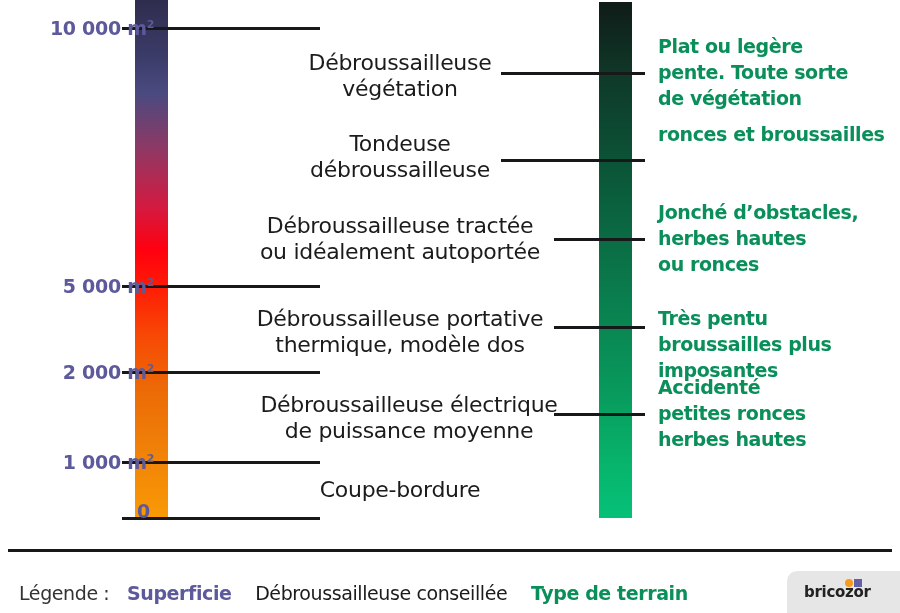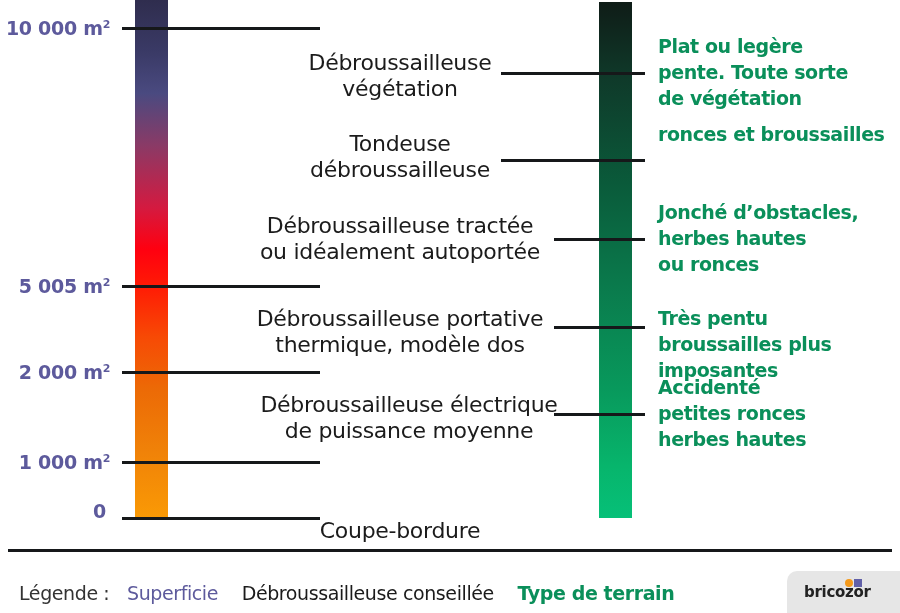--- a/index.html
+++ b/index.html
@@ -19,40 +19,40 @@
   .bar-right {
     left: 599px; top: 2px; width: 33px; height: 516px;
     background: linear-gradient(to bottom,
       #0f1c17 0%, #0f3a2a 15%, #0a5a3a 35%, #0a7a4c 55%,
       #08995c 75%, #07b56c 90%, #06c078 100%);
   }
   .tick { height: 3px; background: #16181a; }
   .axis-label {
     color: #5d5a9c; font-weight: bold; font-size: 19px;
     text-align: right; width: 110px; left: 0;
-    font-family: "DejaVu Sans", sans-serif; letter-spacing: -0.3px;
+    font-family: "DejaVu Sans", sans-serif; letter-spacing: -0.3px; padding-left: 44px;
   }
   .axis-label sup { font-size: 11px; vertical-align: 7px; }
   .tool {
     color: #1b1b1b; font-size: 22px; text-align: center; line-height: 26px;
     font-family: "DejaVu Sans", sans-serif; letter-spacing: -0.3px;
   }
   .terrain {
     color: #0a8f5a; font-weight: bold; font-size: 19px; line-height: 26px;
     left: 658px; font-family: "DejaVu Sans", sans-serif; letter-spacing: -0.4px;
     white-space: nowrap;
   }
   .divider { left: 8px; top: 549px; width: 884px; height: 3px; background: #16181a; }
   .legend {
     top: 582px; left: 19px; font-size: 19px; white-space: nowrap;
     font-family: "DejaVu Sans", sans-serif; letter-spacing: -0.4px;
   }
   .legend span { margin-right: 18px; }
   .leg-title { color: #333; font-weight: normal; margin-right: 12px !important; }
-  .leg-surface { color: #5d5a9c; font-weight: normal; margin-top: 47px; }
+  .leg-surface { color: #5d5a9c; font-weight: bold; margin-top: 47px; }
   .leg-tool { color: #1b1b1b; }
   .leg-terrain { color: #0a8f5a; font-weight: bold; }
   .logo-box {
     left: 787px; top: 571px; width: 113px; height: 42px;
     background: #e6e6e6; border-top-left-radius: 10px;
   }
   .logo-text {
     position: absolute; left: 17px; top: 12px;
     font-family: "DejaVu Sans", sans-serif; font-weight: bold;
     font-size: 15px; color: #222; letter-spacing: -0.3px;
@@ -71,21 +71,21 @@
 
 <div class="abs bar-left"></div>
 
 <div class="abs tick" style="left:122px; top:27px; width:198px;"></div>
 <div class="abs tick" style="left:122px; top:285px; width:198px;"></div>
 <div class="abs tick" style="left:122px; top:371px; width:198px;"></div>
 <div class="abs tick" style="left:122px; top:461px; width:198px;"></div>
 <div class="abs tick" style="left:122px; top:517px; width:198px;"></div>
 
 <div class="abs axis-label" style="top:17px;"><span>10 000 m</span><sup>2</sup></div>
-<div class="abs axis-label" style="top:275px;"><span>5 005 m</span><sup>2</sup></div>
+<div class="abs axis-label" style="top:275px;"><span>5 000 m</span><sup>2</sup></div>
 <div class="abs axis-label" style="top:361px;"><span>2 000 m</span><sup>2</sup></div>
 <div class="abs axis-label" style="top:451px;"><span>1 000 m</span><sup>2</sup></div>
 <div class="abs axis-label" style="top:500px; width:106px;"><span>0</span></div>
 
 <div class="abs tool" style="left:290px; top:50px; width:220px;">
   <div>Débroussailleuse</div>
   <div>végétation</div>
 </div>
 <div class="abs tool" style="left:290px; top:131px; width:220px;">
   <div>Tondeuse</div>
@@ -96,21 +96,21 @@
   <div>ou idéalement autoportée</div>
 </div>
 <div class="abs tool" style="left:245px; top:306px; width:310px;">
   <div>Débroussailleuse portative</div>
   <div>thermique, modèle dos</div>
 </div>
 <div class="abs tool" style="left:254px; top:392px; width:310px;">
   <div>Débroussailleuse électrique</div>
   <div>de puissance moyenne</div>
 </div>
-<div class="abs tool" style="left:290px; top:477px; width:220px;margin-top:41px;">
+<div class="abs tool" style="left:290px; top:477px; width:220px;">
   <div>Coupe-bordure</div>
 </div>
 
 <div class="abs bar-right"></div>
 
 <div class="abs tick" style="left:501px; top:72px; width:144px;"></div>
 <div class="abs tick" style="left:501px; top:159px; width:144px;"></div>
 <div class="abs tick" style="left:554px; top:238px; width:91px;"></div>
 <div class="abs tick" style="left:554px; top:326px; width:91px;"></div>
 <div class="abs tick" style="left:554px; top:413px; width:91px;"></div>

